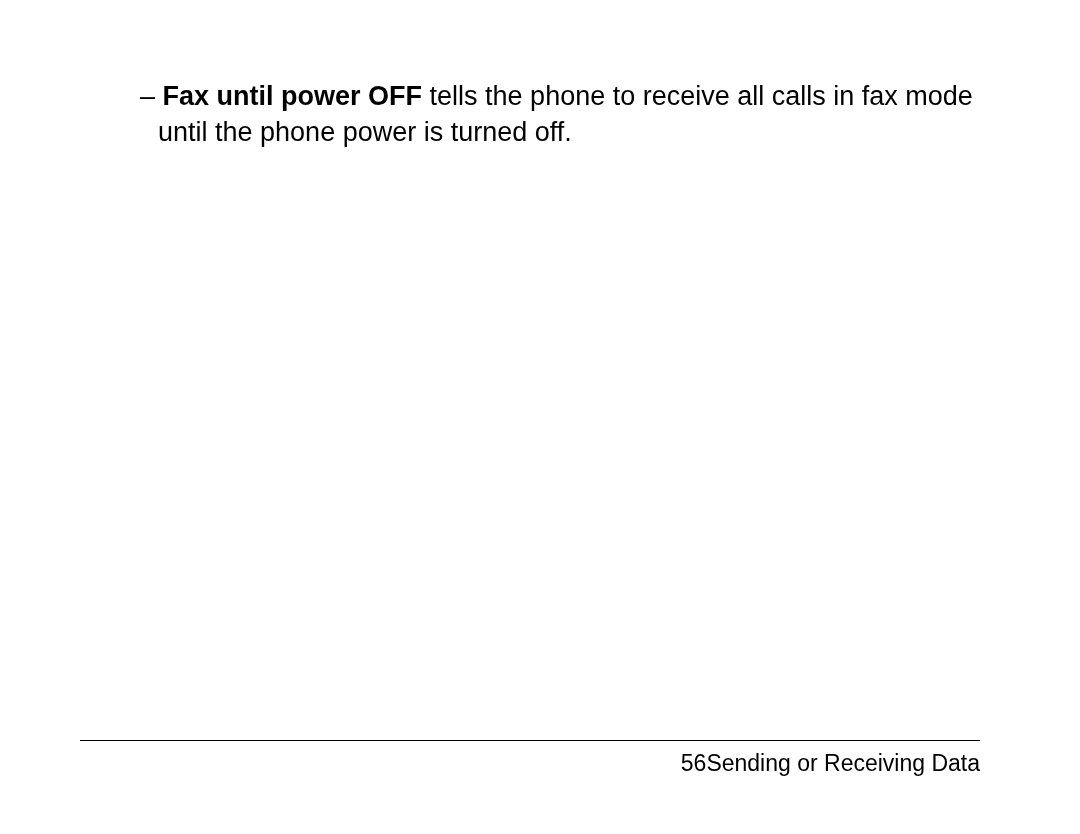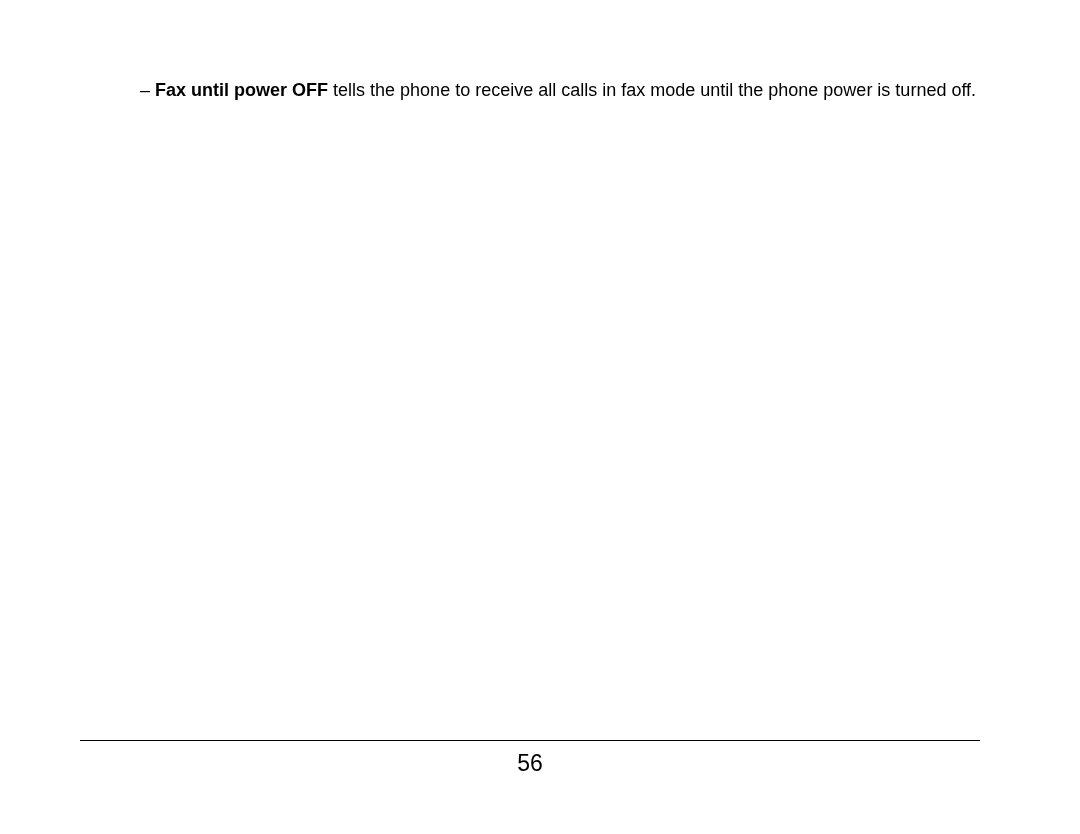--- a/index.html
+++ b/index.html
@@ -15,21 +15,21 @@
       position: relative;
       color: #000000;
     }
     .content {
       position: absolute;
       top: 78px;
       left: 140px;
       right: 100px;
     }
     .list-item {
-      font-size: 18px;
+      font-size: 27px;
       line-height: 1.35;
       margin-bottom: 14px;
       text-indent: -18px;
       padding-left: 18px;
     }
     .dash {
       display: inline;
     }
     .bold-term {
       font-weight: 700;
@@ -43,33 +43,34 @@
       right: 100px;
       bottom: 55px;
     }
     .footer-line {
       border: none;
       border-top: 1px solid #000000;
       margin-bottom: 8px;
     }
     .footer-row {
       display: flex;
-      justify-content: center;
+      justify-content: flex-end;
       font-size: 23px;
       line-height: 1.3;
     }
   </style>
 </head>
 <body>
 
 <div class="content">
   <p class="list-item">
     <span class="dash">–</span>
     <span> </span><span class="bold-term">Fax until power OFF</span><span class="regular-text"> tells the phone to receive all calls in fax mode until the phone power is turned off.</span>
   </p>
 </div>
 
 <div class="footer">
   <hr class="footer-line">
   <div class="footer-row">
     <span>56</span>
+    <span>Sending or Receiving Data</span>
   </div>
 </div>
 
 </body></html>

